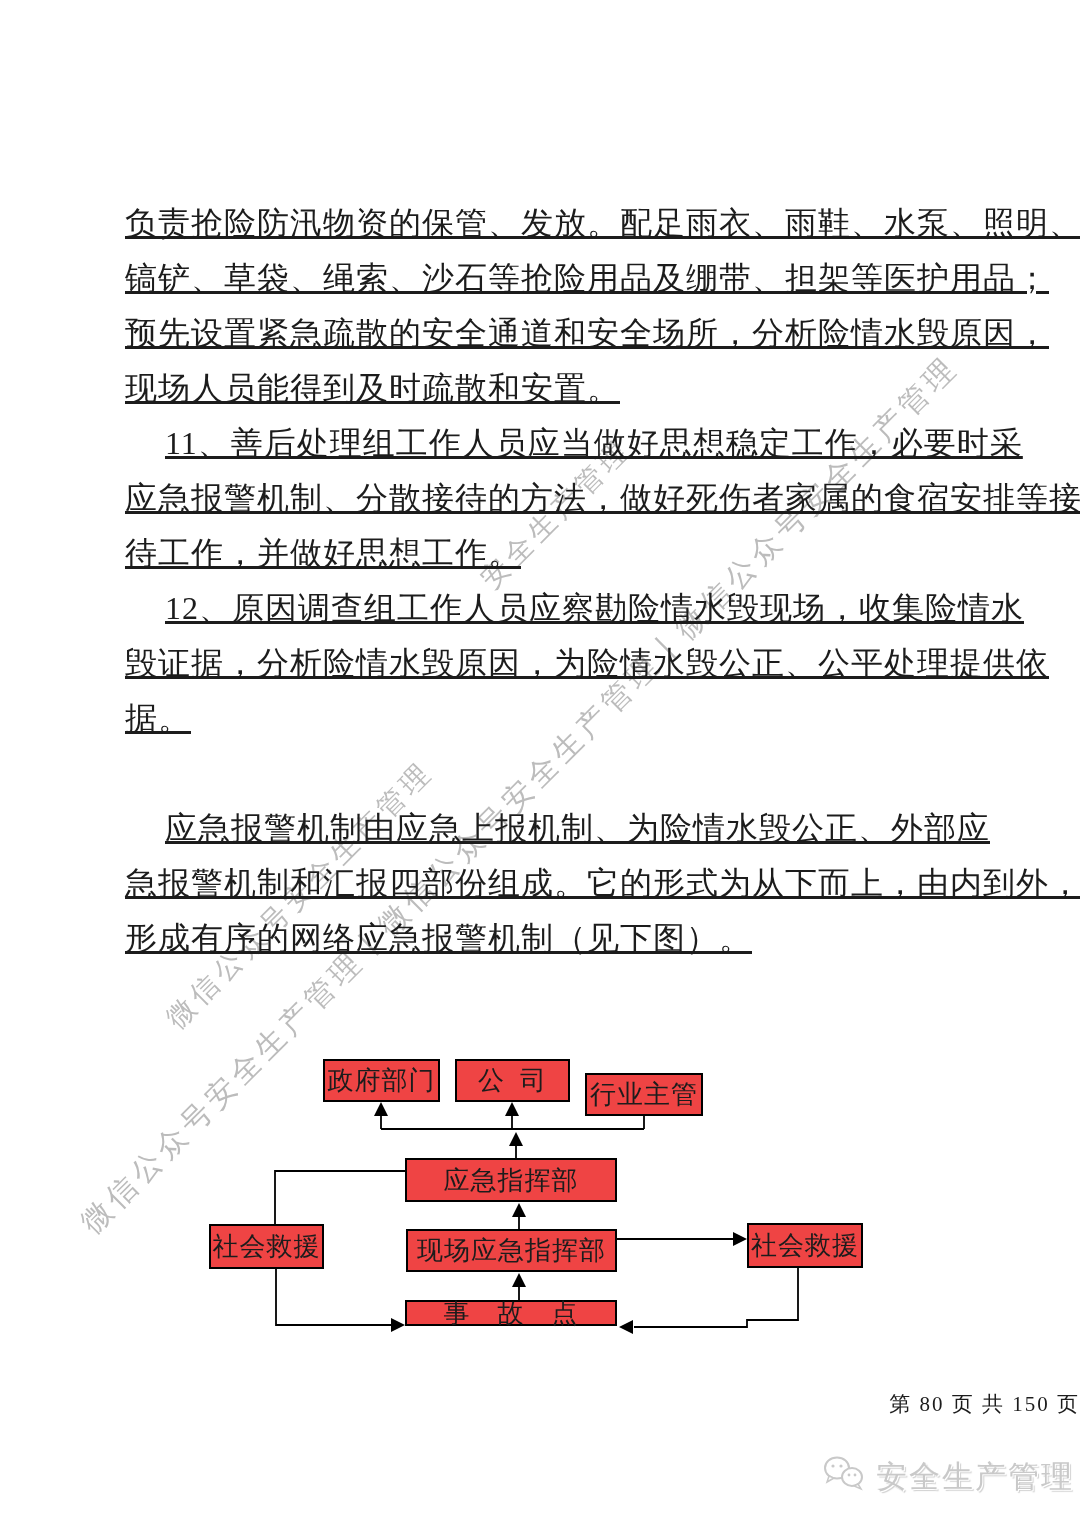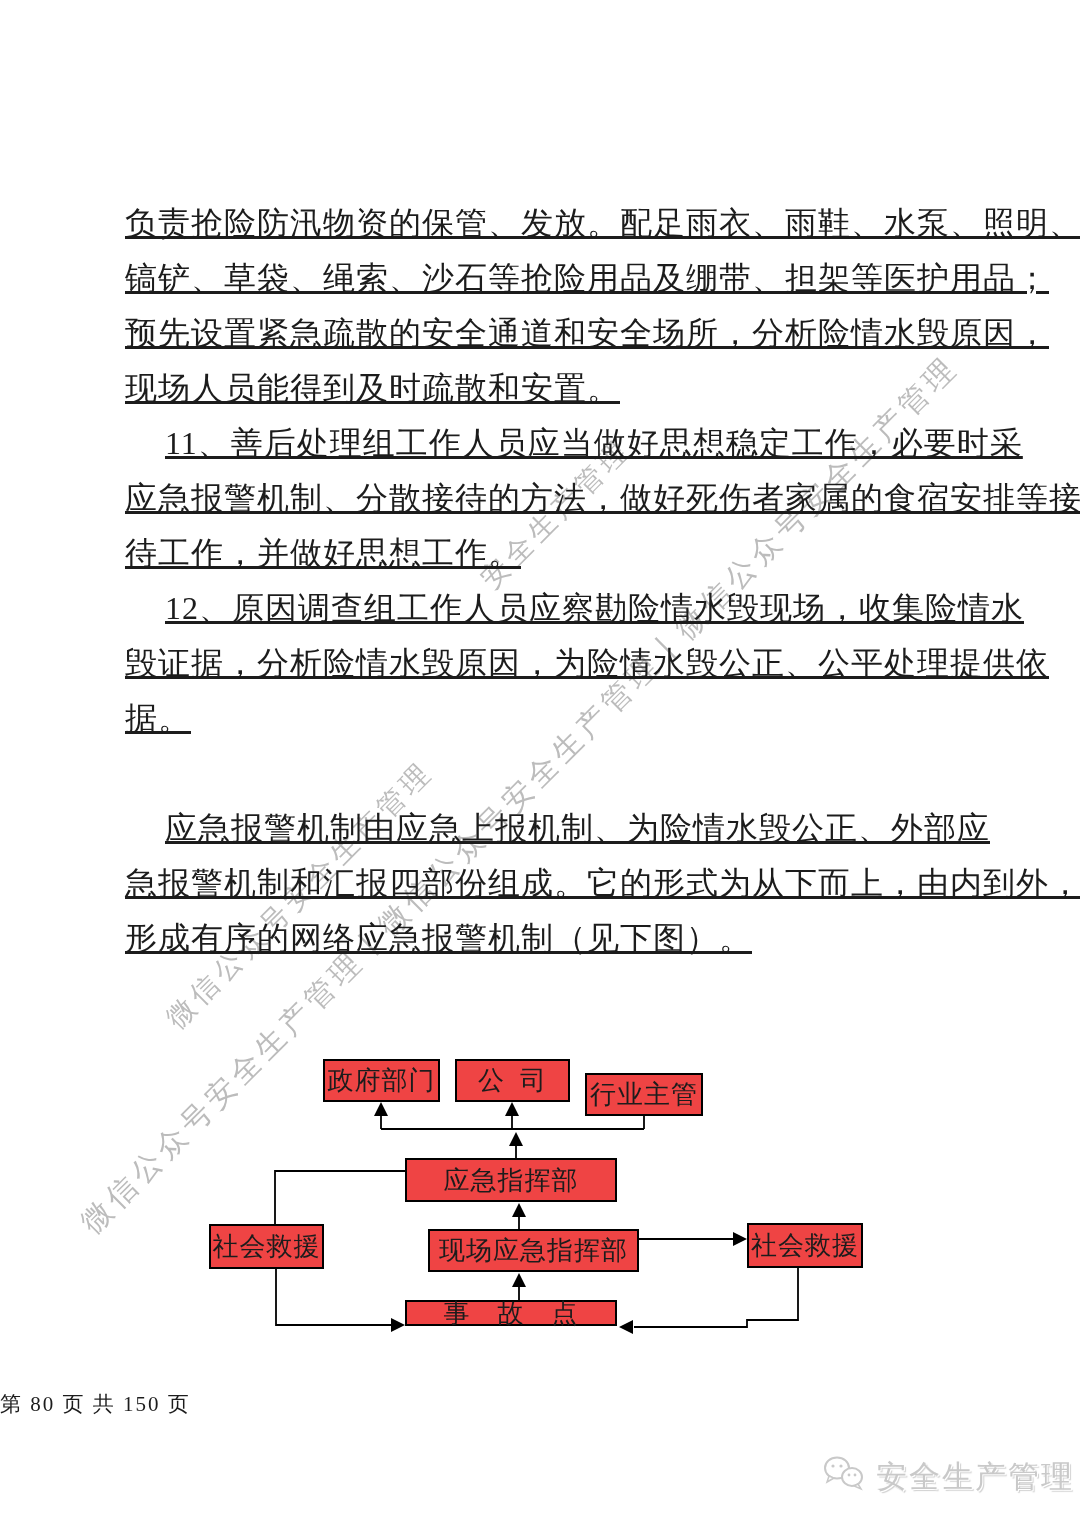--- a/index.html
+++ b/index.html
@@ -31,27 +31,27 @@
   .diagram svg{position:absolute;left:0;top:0;}
   .dbox{
     position:absolute;background:#ef4444;border:2px solid #000000;
     display:flex;align-items:center;justify-content:center;
     font-size:26px;letter-spacing:1px;white-space:pre;z-index:2;box-sizing:border-box;
   }
   #box-gov{left:323px;top:19px;width:117px;height:43px;}
   #box-company{left:455px;top:19px;width:115px;height:43px;}
   #box-industry{left:585px;top:33px;width:118px;height:43px;}
   #box-eoc{left:405px;top:118px;width:212px;height:44px;}
-  #box-onsite{left:428px;top:189px;width:211px;height:43px;}
+  #box-onsite{left:406px;top:189px;width:211px;height:43px;}
   #box-accident{left:405px;top:260px;width:212px;height:26px;}
   #box-rescue-left{left:209px;top:184px;width:115px;height:45px;}
   #box-rescue-right{left:747px;top:183px;width:116px;height:45px;}
   
   .footer{
-    position:absolute;left:0;top:1390px;width:1080px;text-align:left;
+    position:absolute;left:0;top:1390px;width:1080px;text-align:right;
     font-size:21px;letter-spacing:2px;z-index:1;
   }
   
   .brand{
     position:absolute;right:6px;top:1455px;display:flex;align-items:center;gap:8px;z-index:1;
   }
   .brand-label{
     font-size:31px;letter-spacing:2px;color:#c9c9c9;
     text-shadow:1px 1px 0 #ffffff,2px 2px 1px rgba(150,150,150,0.45);
     font-family:"Liberation Sans","DejaVu Sans",sans-serif;

